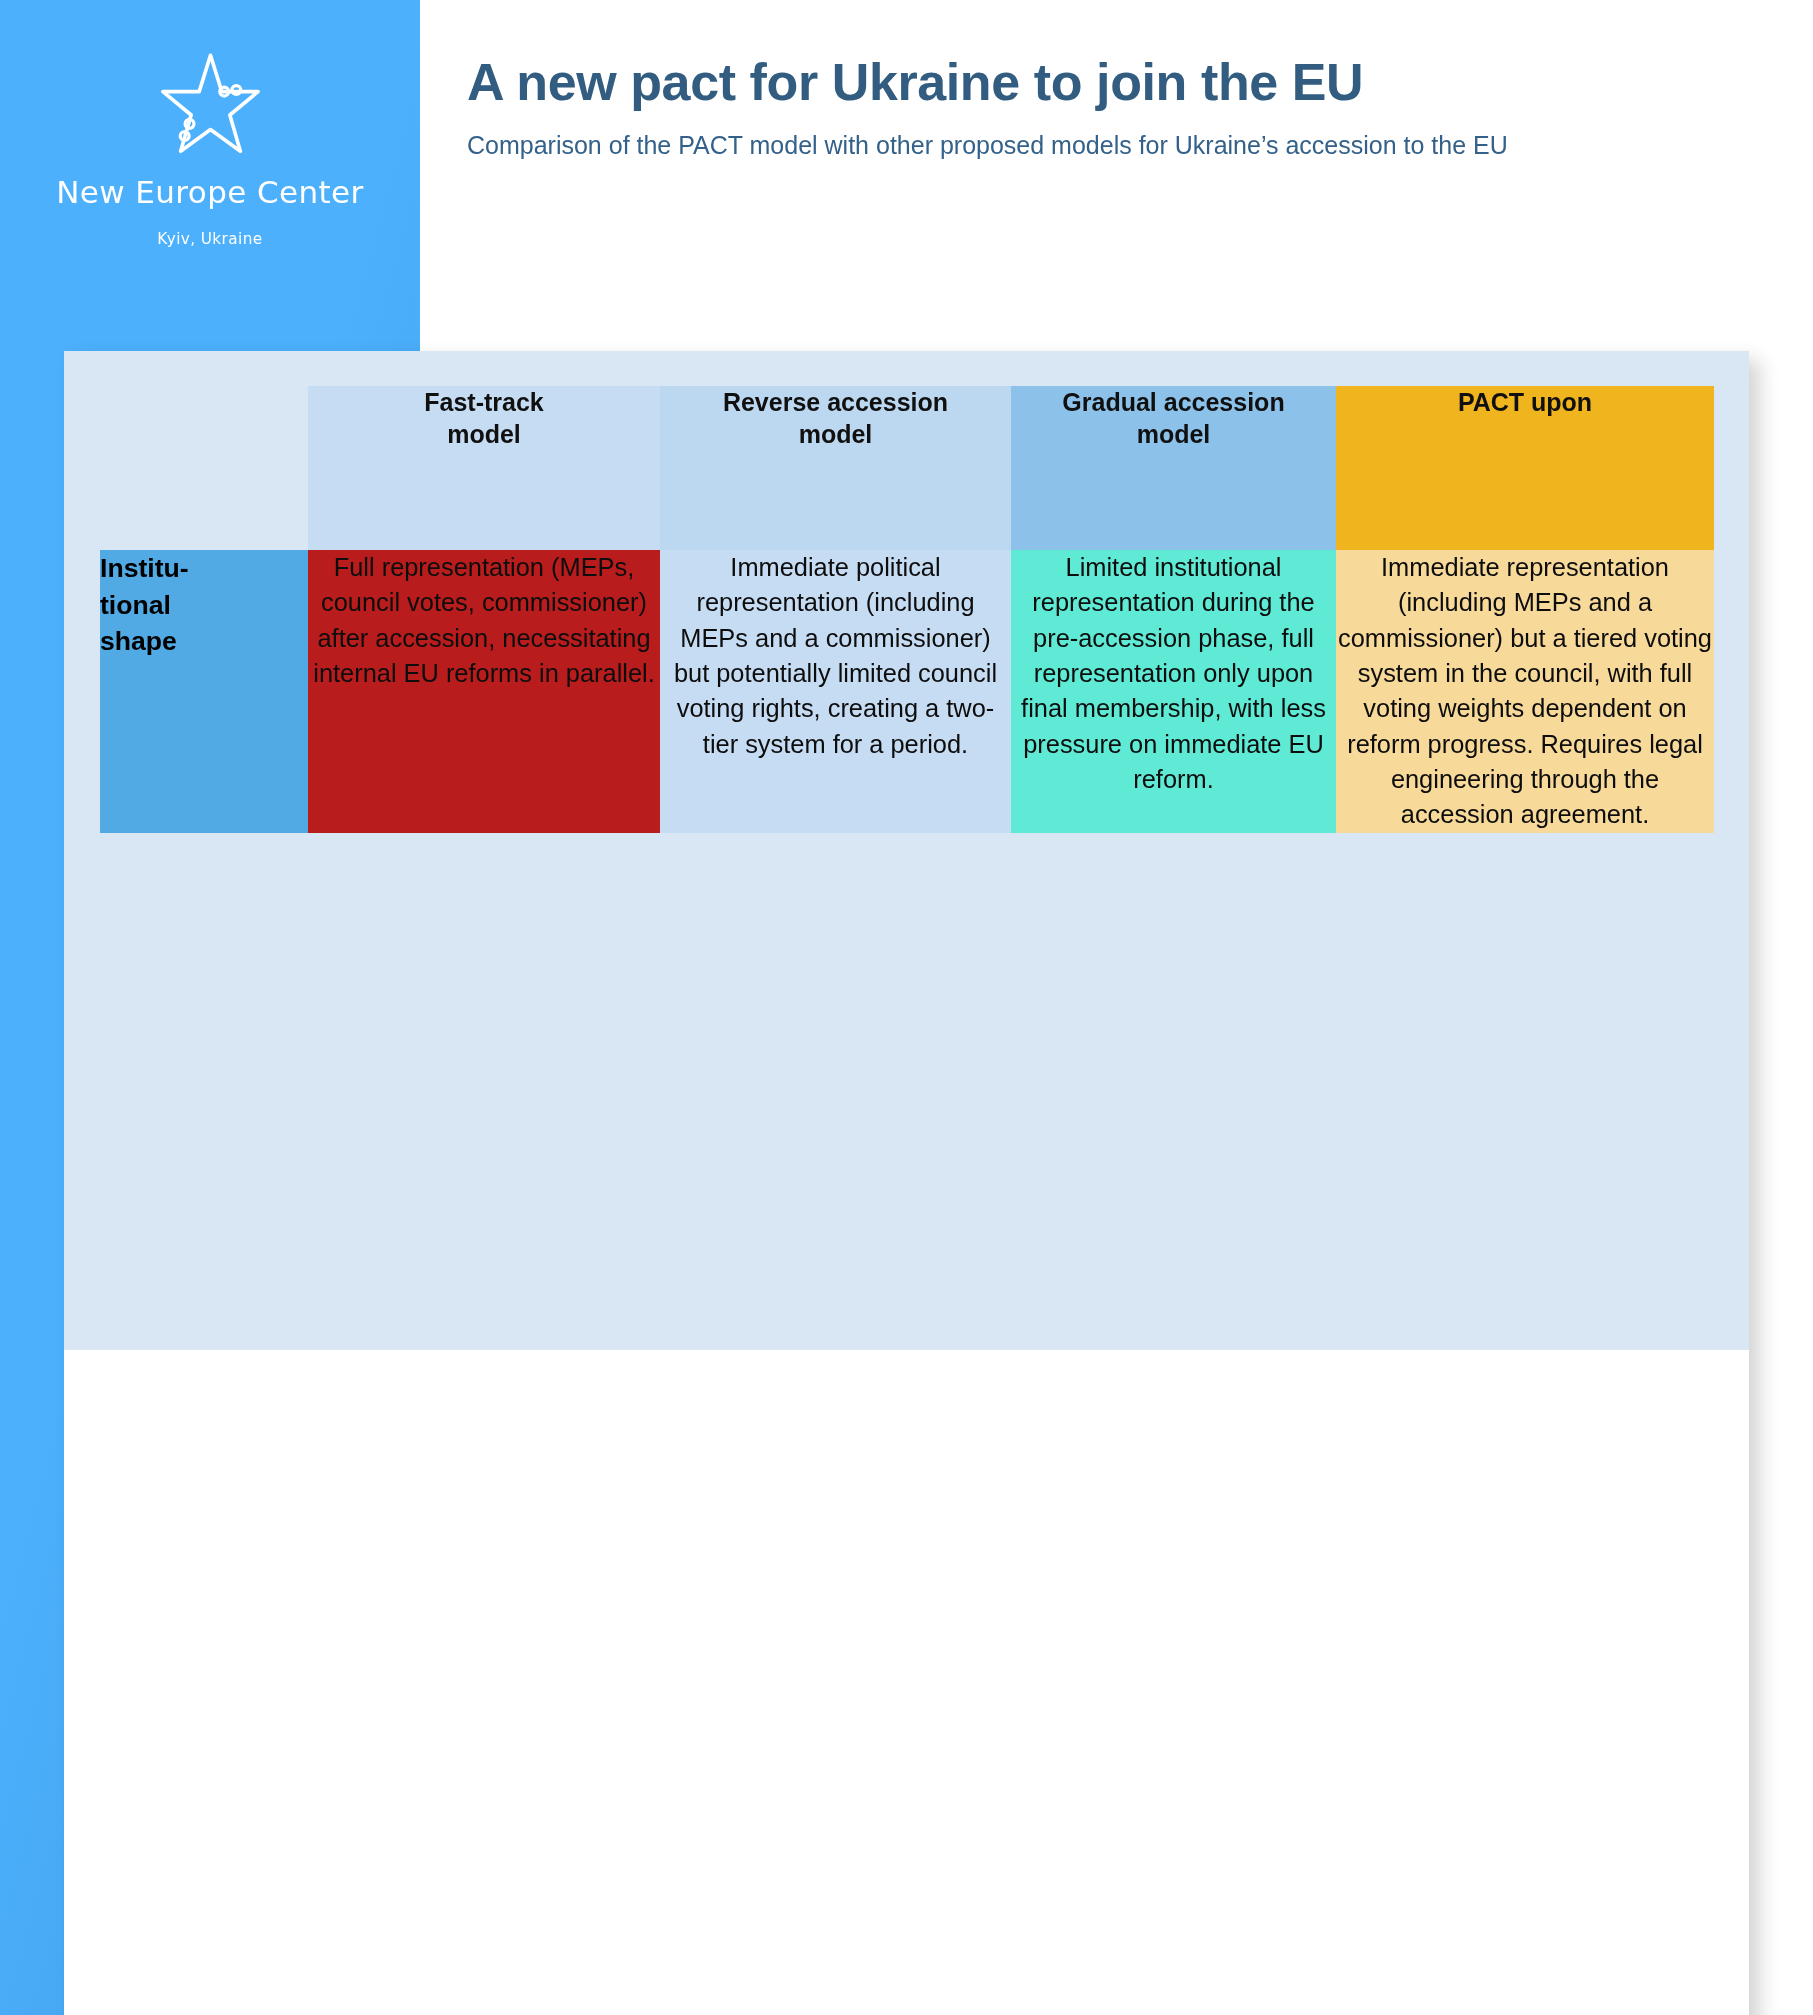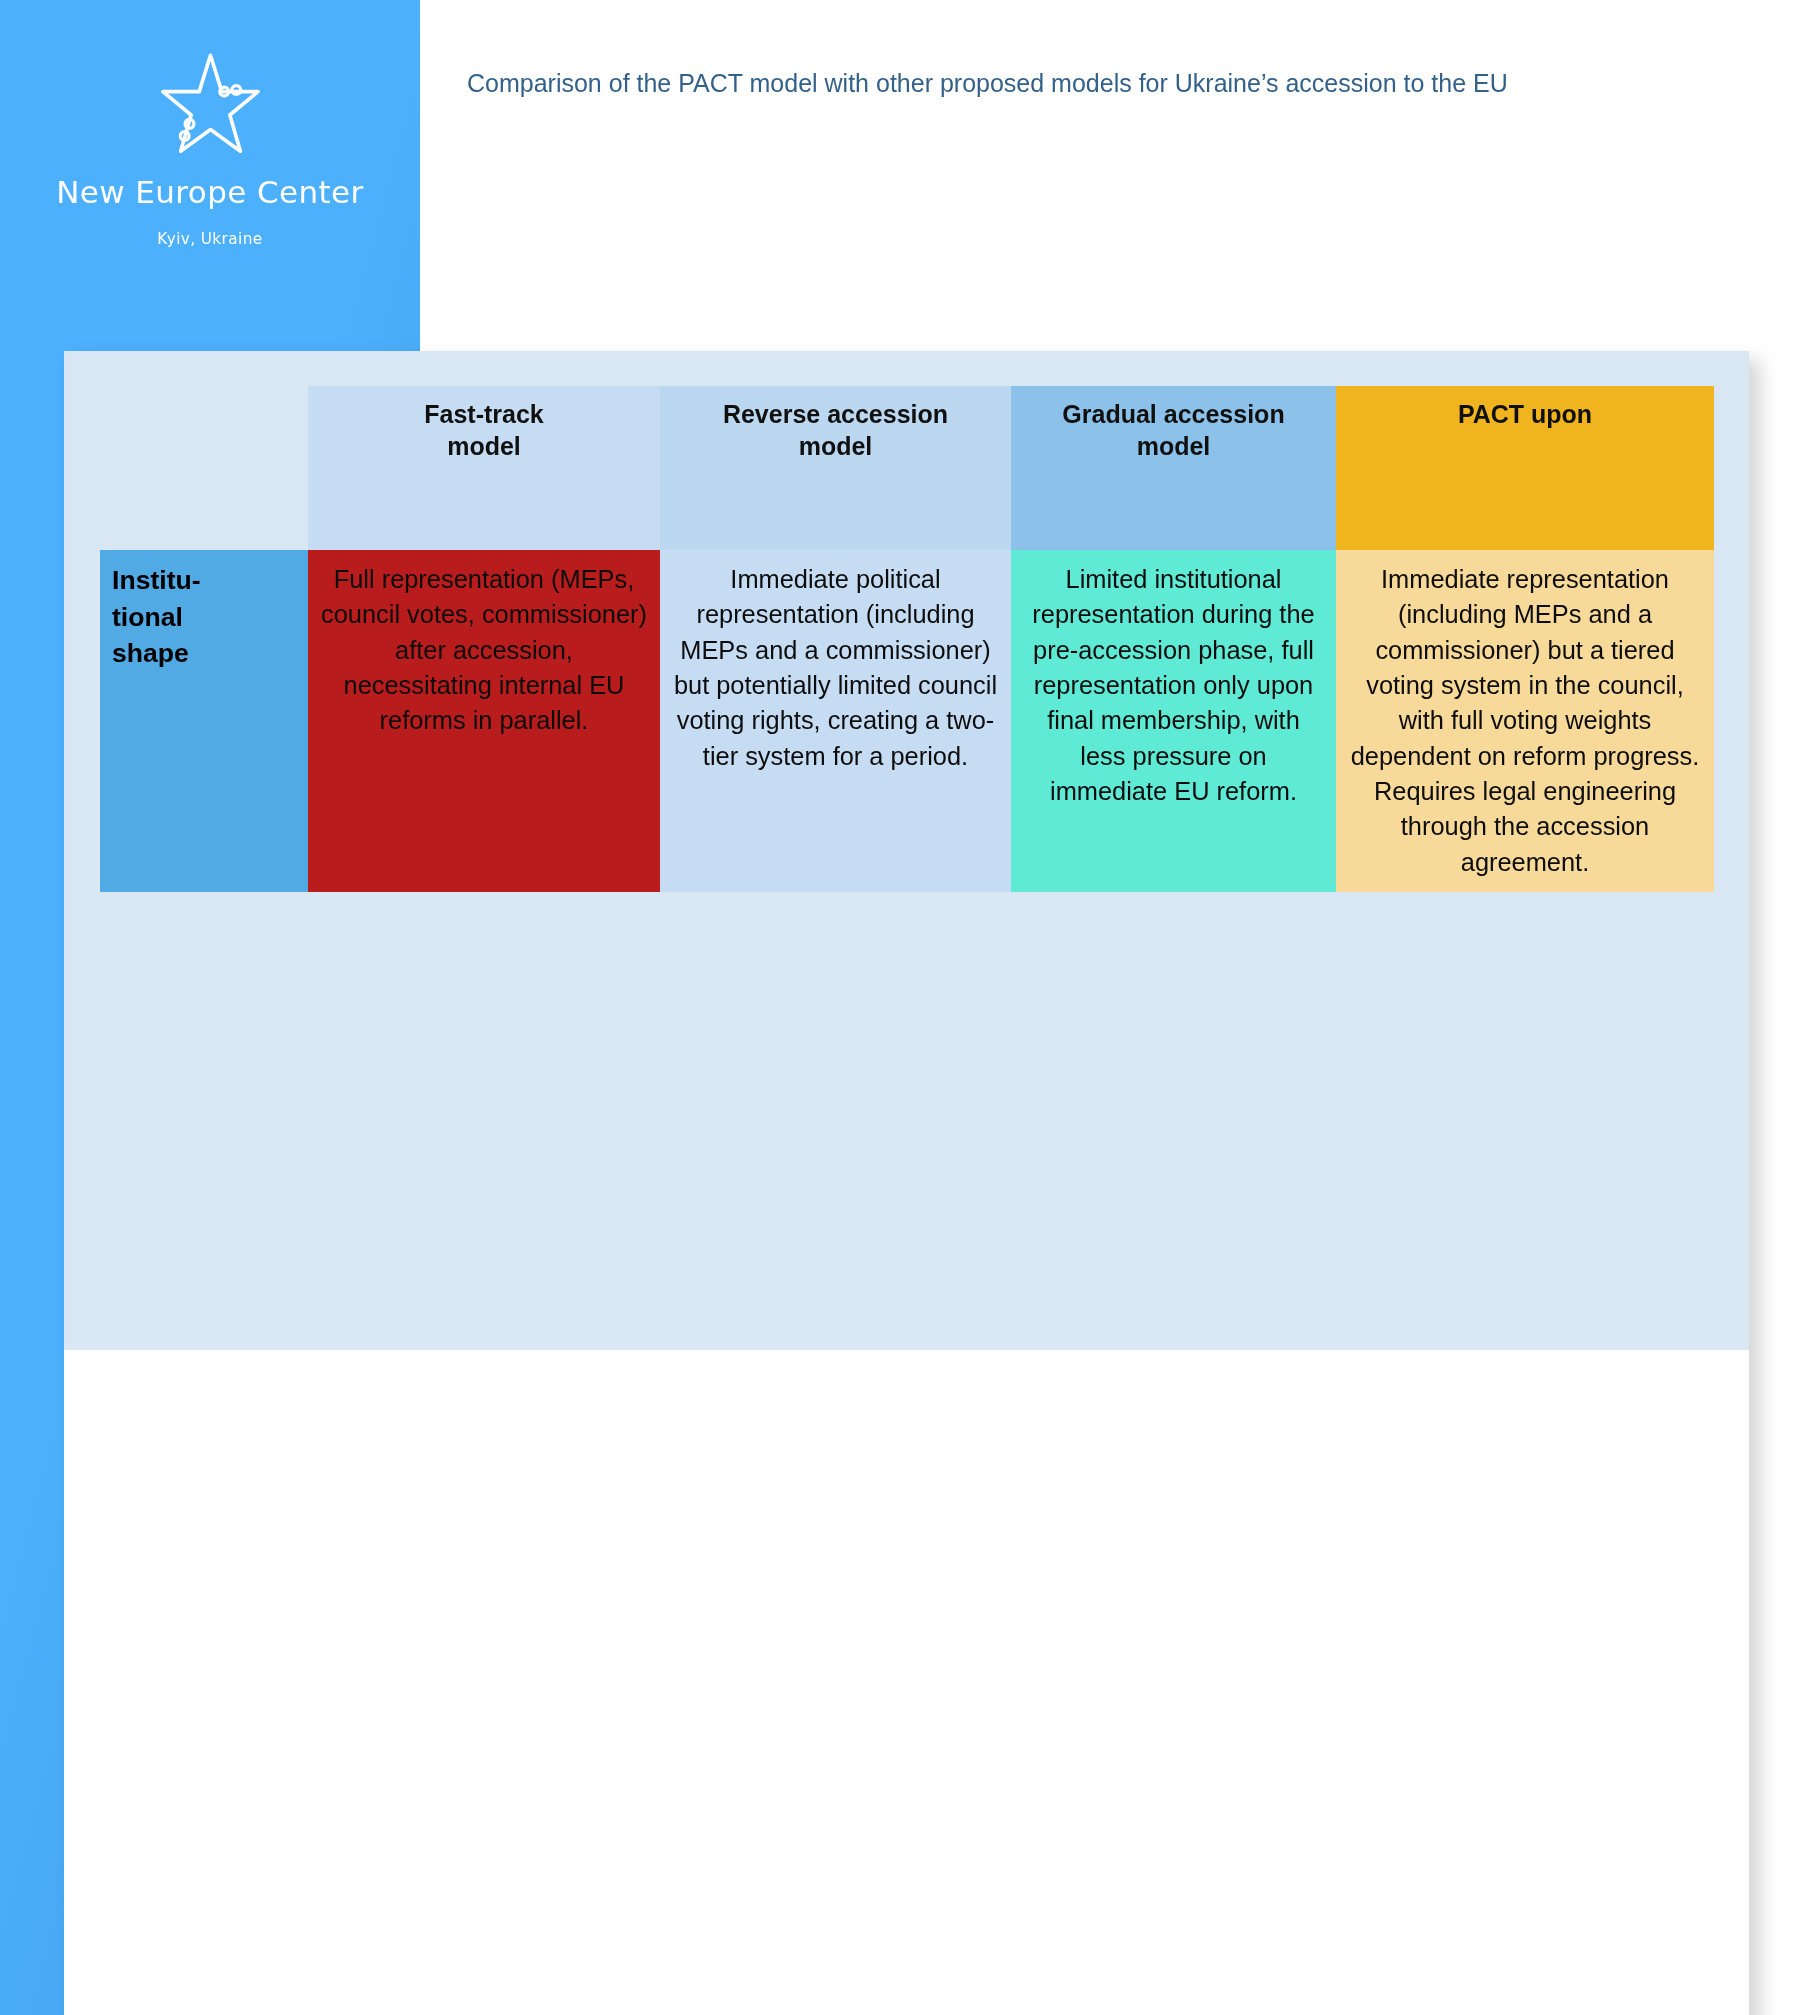--- a/index.html
+++ b/index.html
@@ -123,21 +123,21 @@
 
   .cmp-table col.c-label { width: 208px; }
   .cmp-table col.c-1     { width: 352px; }
   .cmp-table col.c-2     { width: 351px; }
   .cmp-table col.c-3     { width: 325px; }
   .cmp-table col.c-4     { width: 378px; }
 
   .cmp-table th,
   .cmp-table td {
     vertical-align: top;
-    padding: 12px;
+    padding: 0;
     border: 0;
   }
 
   
   .hdr-corner { background: #d9e7f5; height: 164px; }
 
   .hdr-cell {
     height: 164px;
     text-align: center;
     vertical-align: middle;
@@ -196,20 +196,21 @@
       <div class="brand-name">New Europe Center</div>
       <div class="brand-sub">Kyiv, Ukraine</div>
     </div>
   </div>
 
   <div class="content-card"></div>
 
   <div class="table-panel"></div>
 
   <div class="header-block">
+    <div class="title-line">A new pact for Ukraine to join the EU</div>
     <div class="subtitle-line">Comparison of the PACT model with other proposed models for Ukraine’s accession to the EU</div>
   </div>
 
   <table class="cmp-table">
     <colgroup>
       <col class="c-label">
         <col class="c-1">
         <col class="c-2">
         <col class="c-3">
         <col class="c-4">

